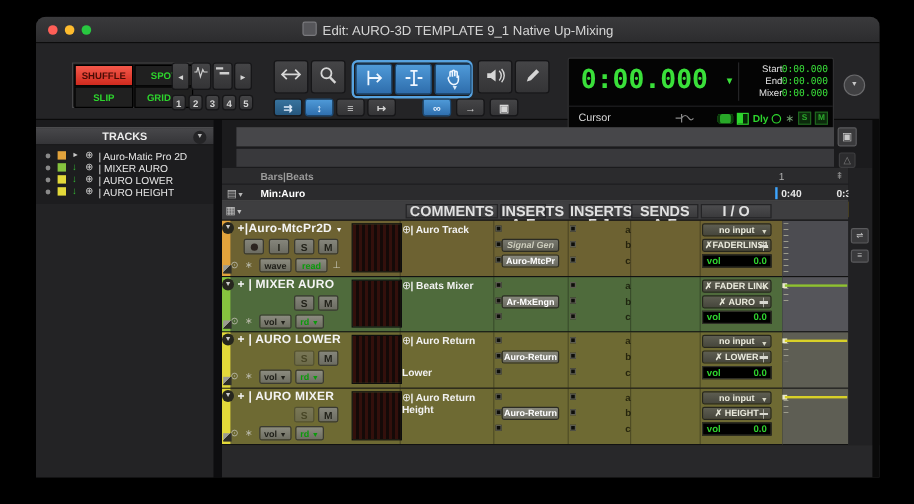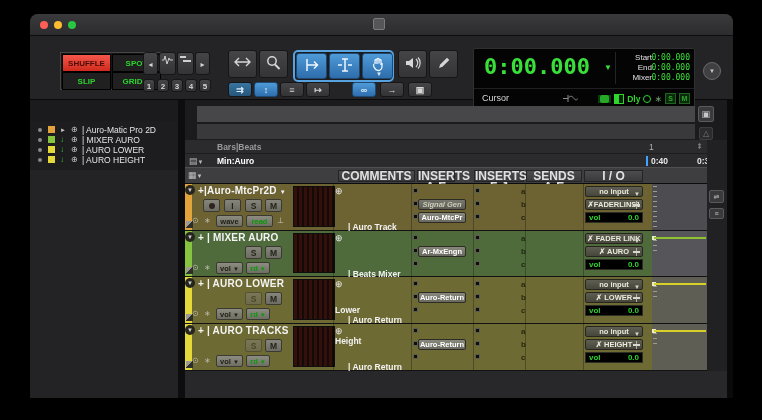--- a/index.html
+++ b/index.html
@@ -62,21 +62,21 @@
   .tname{left:13px;top:1px;font-size:10px;font-weight:bold;color:#f4f4f4;white-space:nowrap;letter-spacing:.2px;}
   .tbtn{top:15px;width:17px;height:13px;background:linear-gradient(#85857b,#6c6c62);border:1px solid #3a3a32;border-radius:2px;color:#23231b;font-size:8.5px;font-weight:bold;text-align:center;line-height:12px;}
   .recdot{display:inline-block;width:6px;height:6px;border-radius:50%;background:#2c2420;vertical-align:0;}
   .dim{opacity:.5;}
   .miniic{top:32px;font-size:8px;color:#b8b8a8;line-height:10px;}
   .vbtn{top:31px;height:12px;background:linear-gradient(#8c8c80,#6e6e62);border:1px solid #3a3a32;border-radius:2px;font-size:7.5px;font-weight:bold;text-align:center;line-height:11px;color:#20201a;}
   .autot{color:#0b9a0b;}
   .corner{left:1px;bottom:2px;width:7px;height:7px;background:linear-gradient(135deg,#9a9a92 45%,#2e2e2a 45%);}
   .meter{left:108px;top:2px;width:42px;bottom:3px;background:repeating-linear-gradient(90deg,#33100c 0 3px,#140a08 3px 5px);border:1px solid #0e0e0e;}
   .pansym{left:150px;top:2px;font-size:9px;color:#e8e8e8;}
-  .cmt{left:163px;top:2px;width:70px;font-size:8.5px;font-weight:bold;color:#f2f2f2;line-height:10px;white-space:nowrap;margin-top:36px;}
+  .cmt{left:157px;top:2px;width:70px;font-size:8.5px;font-weight:bold;color:#f2f2f2;line-height:10px;white-space:nowrap;}
   .cmt2{left:150px;top:12px;width:80px;font-size:8.5px;font-weight:bold;color:#f2f2f2;}
   .idot{width:5px;height:5px;background:#0e0e0a;border:1px solid #5c5c50;}
   .ibtn{left:233px;width:48px;height:11px;background:linear-gradient(#88887d,#696960);border:1px solid #2c2c24;border-radius:2px;color:#fff;font-size:7.5px;font-weight:bold;text-align:center;line-height:10px;}
   .ibtn.off{color:#cdcdbd;font-style:italic;background:linear-gradient(#78786e,#5c5c52);}
   .sendl{left:336px;width:20px;font-size:8px;font-weight:bold;color:rgba(15,15,2,.75);line-height:11px;}
   .iocell{left:400px;width:58px;height:11px;background:linear-gradient(#5e5e52,#46463c);border:1px solid #26261e;border-radius:2px;font-size:7.5px;font-weight:bold;color:#eaeadc;text-align:center;line-height:10px;}
   .iovol{left:400px;width:58px;height:11px;background:#000;border:1px solid #2e2e26;display:flex;justify-content:space-between;padding:0 3px;font-size:8px;font-weight:bold;color:#2fd22f;line-height:10px;}
   .iocaret{position:absolute;right:2px;top:2px;font-size:6px;color:#d8d8c8;}
   .fdr{position:absolute;right:2px;top:1px;width:7px;height:8px;
        background:linear-gradient(#0000 3px,#d8d8d0 3px 5px,#0000 5px),linear-gradient(90deg,#0000 3px,#b0b0a8 3px 4px,#0000 4px);}
@@ -96,21 +96,21 @@
 </head>
 <body>
 
 <div id="stage">
 <div class="ab" id="win">
 
   <div class="ab" id="titlebar">
     <div class="ab tl" style="left:10px;background:#ff5f57"></div>
     <div class="ab tl" style="left:24px;background:#febc2e"></div>
     <div class="ab tl" style="left:38px;background:#28c840"></div>
-    <div class="ab" id="title"><span class="proxy"></span></div>
+    <div class="ab" id="title"><span class="proxy"></span><span>Edit: AURO-3D TEMPLATE 9_1 Native Up-Mixing</span></div>
   </div>
 
   <div class="ab" id="toolbar">
     <div class="ab" id="modes">
       <div class="ab mode on" style="left:1px;top:1px">SHUFFLE</div>
       <div class="ab mode" style="left:51px;top:1px">SPOT</div>
       <div class="ab mode" style="left:1px;top:19px">SLIP</div>
       <div class="ab mode" style="left:51px;top:19px"><span>GRID</span> <span class="caret">▼</span></div>
     </div>
 
@@ -206,20 +206,24 @@
           <span style="display:inline-block;width:6px;height:6px;border:1.5px solid #2dd52d;border-radius:50%"></span>
           <span style="color:#6f9a6f;font-size:9px">∗</span>
           <span class="sm">S</span>
           <span class="sm">M</span>
         </div>
       </div>
     </div>
     <div class="ab" id="menucircle">▼</div>
   </div>
 
+  <div class="ab" id="trackshdr">
+    <span>TRACKS</span>
+    <span class="ab" style="right:6px;top:2px;width:11px;height:11px;border-radius:50%;background:#242426;color:#bbb;font-size:6px;line-height:11px">▼</span>
+  </div>
   <div class="ab" id="tracklist">
     <div class="ab tlrow" style="top:4px">
       <span class="ab vdot"></span>
       <span class="ab csq" style="background:#e2a33c"></span>
       <span class="ab ticon" style="color:#c8c8c8;font-size:6px">►</span>
       <span class="ab pan" style="left:41px">⊕</span>
       <span class="ab tlname">| Auro-Matic Pro 2D</span>
     </div>
     <div class="ab tlrow" style="top:14px">
       <span class="ab vdot"></span>
@@ -400,21 +404,21 @@
   </div>
   <div class="ab lane" style="top:263px;height:47px;background:#5e5e54">
     <div class="ab amark" style="top:5px"></div>
     <div class="ab aline" style="top:6px;background:#d8d028"></div>
     <div class="ab lruler" style="top:9px;height:15px"></div>
   </div>
 
   <div class="ab trk" style="top:310px;height:47px;background:#6e6a33">
     <div class="ab cstrip" style="background:#e3d93a"></div>
     <div class="ab rowmenu">▼</div>
-    <div class="ab tname">+ | AURO TRACKS</div>
+    <div class="ab tname">+ | AURO MIXER</div>
     <div class="ab tbtn dim" style="left:60px">S</div>
     <div class="ab tbtn" style="left:80px">M</div>
     <span class="ab miniic" style="left:7px">⊙</span>
     <span class="ab miniic" style="left:19px">∗</span>
     <div class="ab vbtn" style="left:31px;width:27px"><span>vol</span> <span class="caret">▼</span></div>
     <div class="ab vbtn autot" style="left:61px;width:24px"><span>rd</span> <span class="caret">▼</span></div>
     <div class="ab corner"></div>
     <div class="ab meter"></div>
     <span class="ab pansym">⊕</span>
     <div class="ab cmt">| Auro Return</div>

